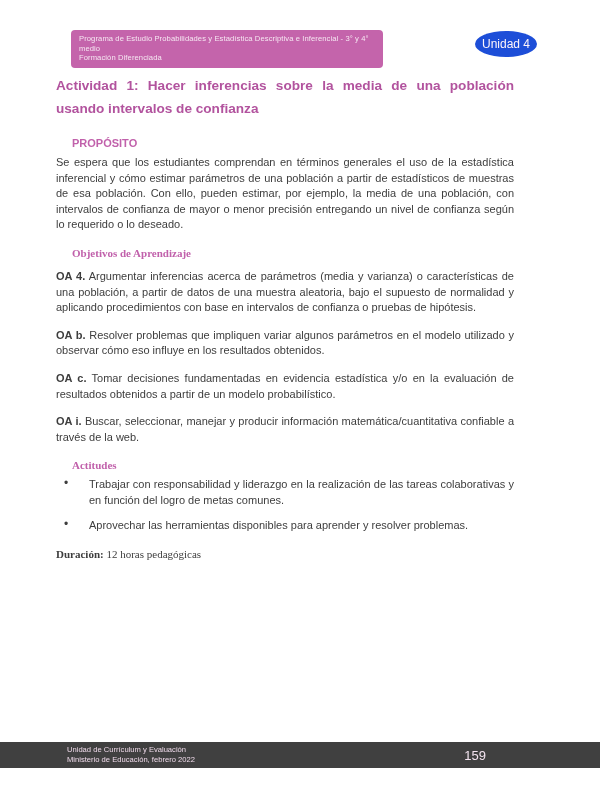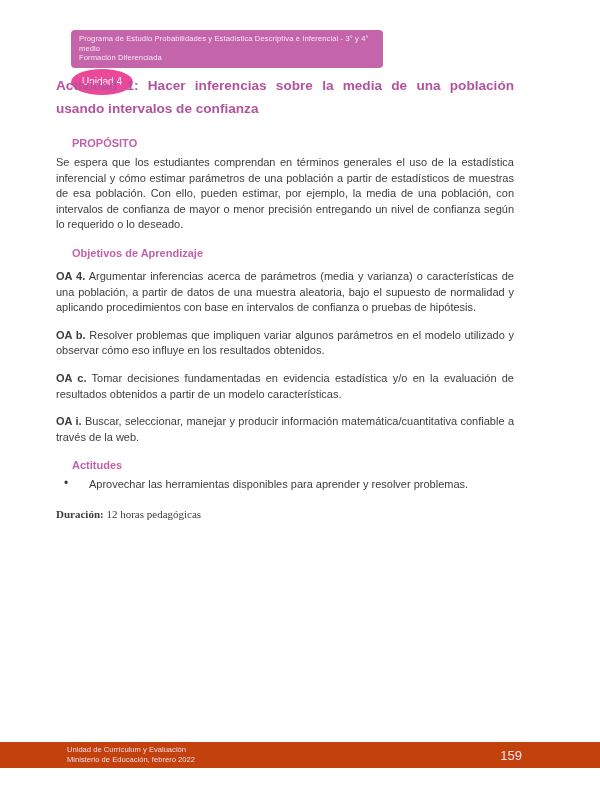--- a/index.html
+++ b/index.html
@@ -18,42 +18,41 @@
   }
   
   .header-row {
     position: absolute;
     top: 30px;
     left: 71px;
     right: 63px;
     display: flex;
     justify-content: space-between;
     align-items: flex-start;
-    flex-direction: column;
   }
   .program-bar {
     background: #c464ab;
     color: #f6e7f2;
     width: 312px;
     border-radius: 4px;
     padding: 4px 8px 5px 8px;
     font-size: 7.6px;
     line-height: 9.6px;
     letter-spacing: 0.1px;
   }
   .unit-pill {
-    background: #ec4899;
+    background: #1d4ed8;
     color: #fdf4fa;
     width: 62px;
     height: 26px;
     border-radius: 50%;
     display: flex;
     align-items: center;
     justify-content: center;
-    font-size: 10px;
+    font-size: 12px;
     margin-top: 1px;
   }
   
   .content {
     position: absolute;
     top: 74px;
     left: 56px;
     width: 458px;
     color: #3d3d3d;
   }
@@ -65,21 +64,21 @@
     text-align: justify;
     margin-bottom: 17px;
   }
   .section-heading {
     color: #c161ab;
     font-size: 11px;
     font-weight: bold;
     margin-bottom: 6px;
     padding-left: 16px;
   }
-  .section-heading.spaced { margin-top: 14px; }
+  .section-heading.spaced { margin-top: 14px; font-family: Liberation Serif, serif; }
   p.body-text {
     font-size: 11px;
     line-height: 15.6px;
     text-align: justify;
     margin-bottom: 12px;
   }
   .oa-block { margin-top: 10px; }
   .oa-label { font-weight: bold; }
   ul.actitudes-list {
     list-style: none;
@@ -108,25 +107,25 @@
     font-family: Liberation Serif, serif;
   }
   .duration-label { font-weight: bold; }
   
   .footer-bar {
     position: absolute;
     left: 0;
     right: 0;
     bottom: 32px;
     height: 26px;
-    background: #c2410c;
+    background: #404040;
     display: flex;
     justify-content: space-between;
     align-items: center;
-    padding: 0 78px 0 67px;
+    padding: 0 114px 0 67px;
   }
   .footer-left {
     color: #eed9e9;
     font-size: 7.6px;
     line-height: 10px;
   }
   .footer-page {
     color: #f3e3ef;
     font-size: 13px;
   }
@@ -150,27 +149,28 @@
 
     <div class="section-heading">PROPÓSITO</div>
     <p class="body-text">Se espera que los estudiantes comprendan en términos generales el uso de la estadística inferencial y cómo estimar parámetros de una población a partir de estadísticos de muestras de esa población. Con ello, pueden estimar, por ejemplo, la media de una población, con intervalos de confianza de mayor o menor precisión entregando un nivel de confianza según lo requerido o lo deseado.</p>
 
     <div class="section-heading spaced">Objetivos de Aprendizaje</div>
 
     <p class="body-text oa-block"><span class="oa-label">OA 4.</span><span> Argumentar inferencias acerca de parámetros (media y varianza) o características de una población, a partir de datos de una muestra aleatoria, bajo el supuesto de normalidad y aplicando procedimientos con base en intervalos de confianza o pruebas de hipótesis.</span></p>
 
     <p class="body-text oa-block"><span class="oa-label">OA b.</span><span> Resolver problemas que impliquen variar algunos parámetros en el modelo utilizado y observar cómo eso influye en los resultados obtenidos.</span></p>
 
-    <p class="body-text oa-block"><span class="oa-label">OA c.</span><span> Tomar decisiones fundamentadas en evidencia estadística y/o en la evaluación de resultados obtenidos a partir de un modelo características.</span></p>
+    <p class="body-text oa-block"><span class="oa-label">OA c.</span><span> Tomar decisiones fundamentadas en evidencia estadística y/o en la evaluación de resultados obtenidos a partir de un modelo probabilístico.</span></p>
 
     <p class="body-text oa-block"><span class="oa-label">OA i.</span><span> Buscar, seleccionar, manejar y producir información matemática/cuantitativa confiable a través de la web.</span></p>
 
     <div class="section-heading spaced">Actitudes</div>
 
     <ul class="actitudes-list">
+      <li>Trabajar con responsabilidad y liderazgo en la realización de las tareas colaborativas y en función del logro de metas comunes.</li>
       <li>Aprovechar las herramientas disponibles para aprender y resolver problemas.</li>
     </ul>
 
     <p class="duration-line"><span class="duration-label">Duración:</span><span> 12 horas pedagógicas</span></p>
 
   </div>
 
   <div class="footer-bar">
     <div class="footer-left">
       <div>Unidad de Currículum y Evaluación</div>

